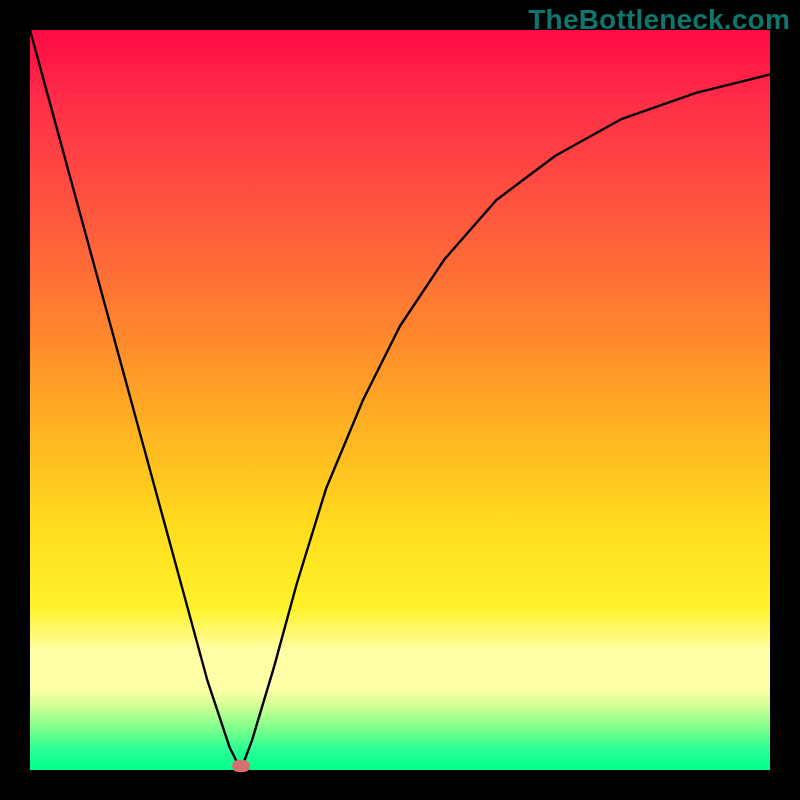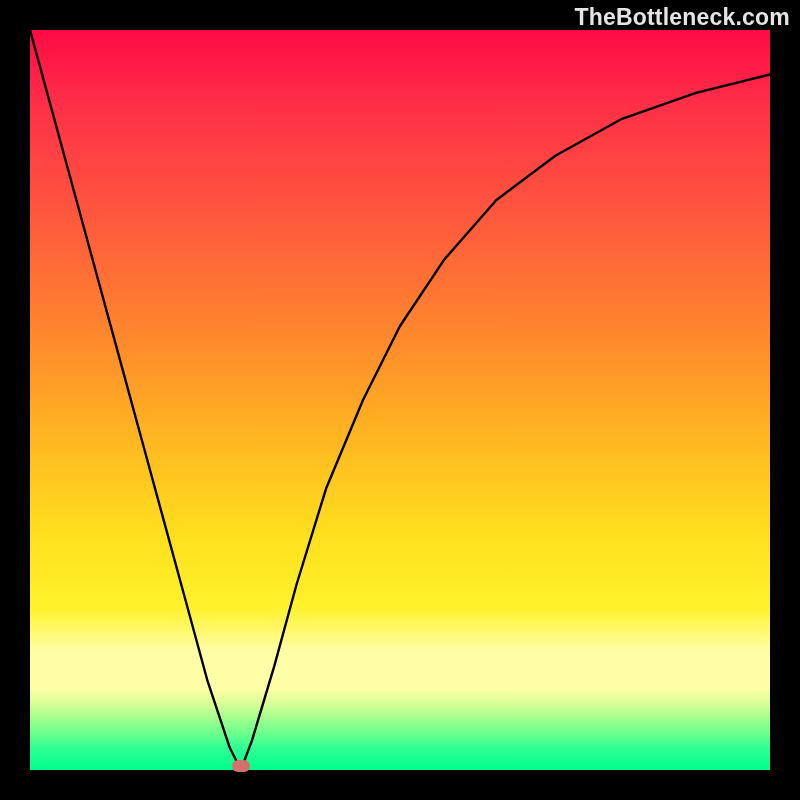--- a/index.html
+++ b/index.html
@@ -39,22 +39,22 @@
       #a2ff8e 93%,
       #6eff8c 95%,
       #2fff95 97%,
       #00ff8d 100%
     );
   }
   .watermark {
     position: absolute;
     top: 4px;
     right: 10px;
-    color: #e5e5e5;
-    font-size: 23px;
+    color: #0f766e;
+    font-size: 28px;
     font-weight: 600;
     letter-spacing: 0.2px;
     user-select: none;
   }
   svg.curve {
     position: absolute;
     left: 0;
     top: 0;
     width: 740px;
     height: 740px;

